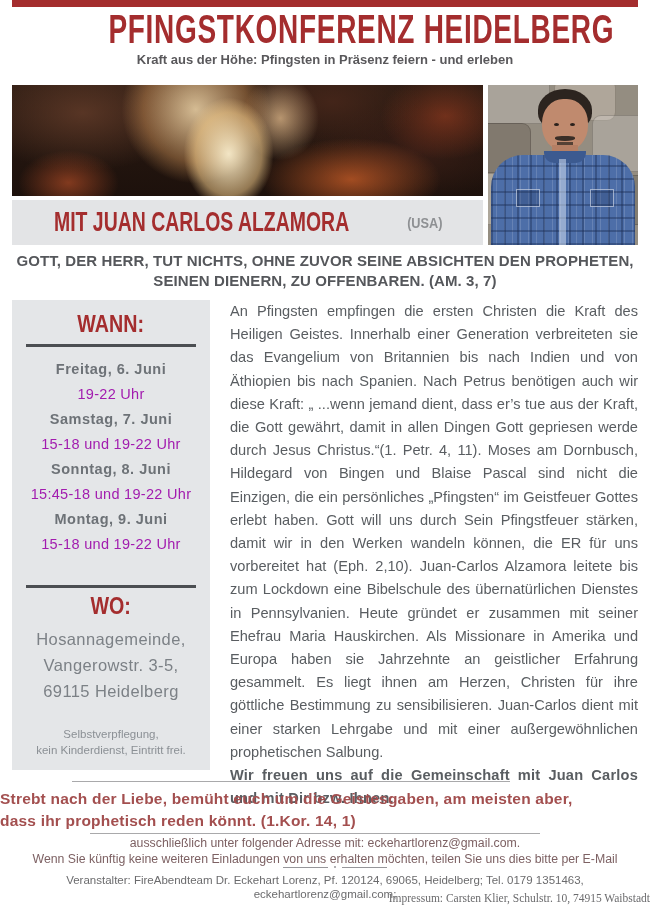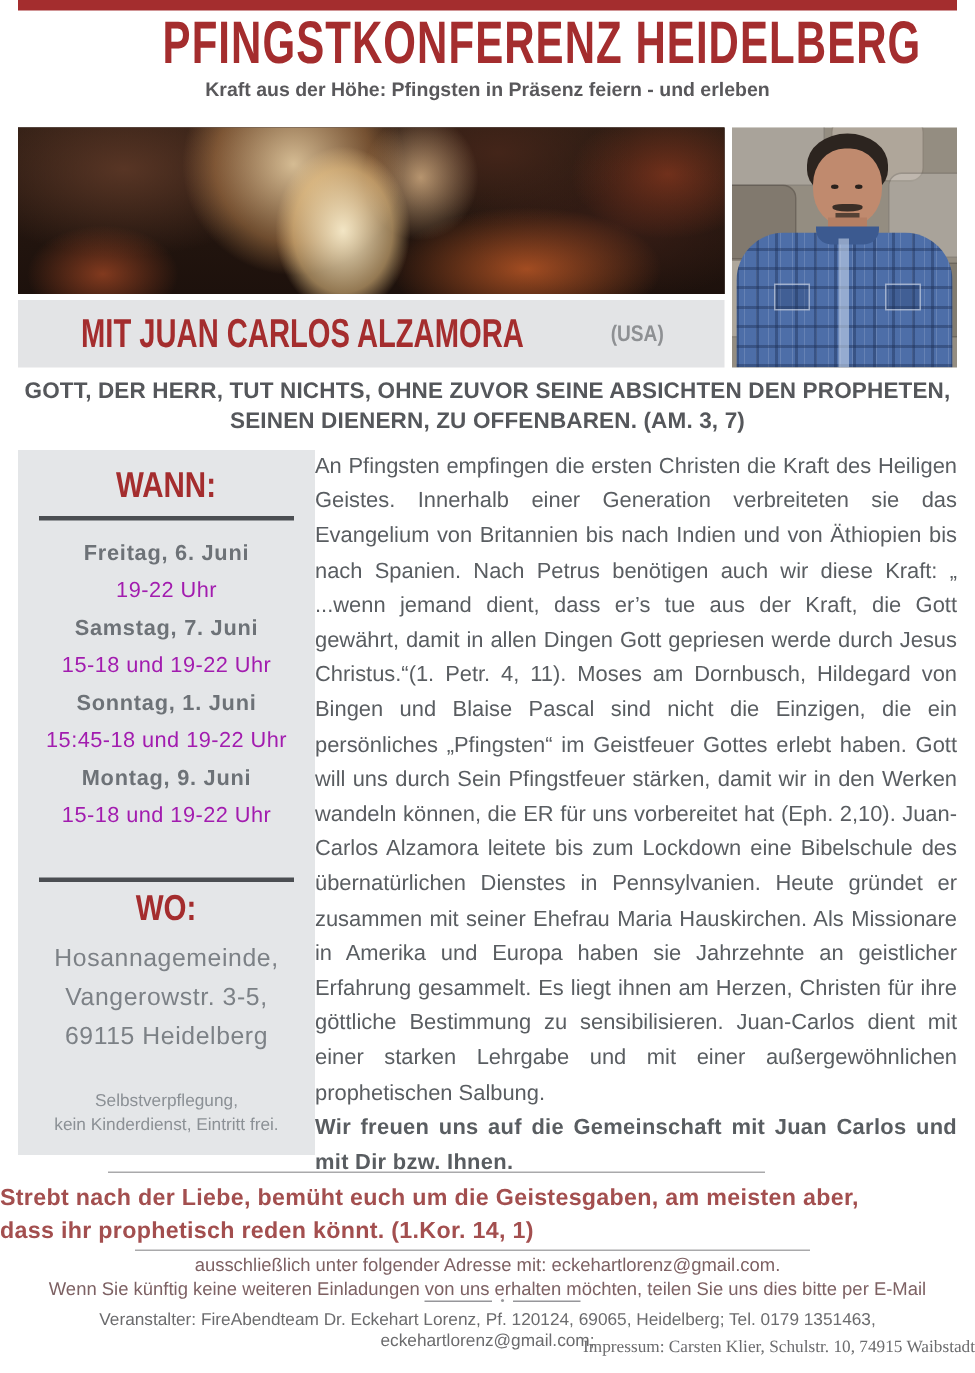--- a/index.html
+++ b/index.html
@@ -65,21 +65,21 @@
       repeating-linear-gradient(90deg, rgba(26,44,82,0.40) 0 2px, transparent 2px 13px),
       repeating-linear-gradient(90deg, rgba(255,255,255,0.14) 5px 6px, transparent 6px 13px);
   }
   .placket{position:absolute;top:74px;left:71px;width:7px;height:86px;background:rgba(210,222,240,0.55);}
   .collar{position:absolute;top:66px;left:56px;width:42px;height:12px;background:#3c5a90;border-radius:0 0 10px 10px;}
   .pocket{position:absolute;top:104px;width:22px;height:16px;border:1px solid rgba(225,232,245,0.6);background:rgba(30,50,92,0.25);}
   .pk-l{left:28px;} .pk-r{left:102px;}
   
   .verse{position:absolute;top:251px;left:0;width:650px;text-align:center;color:#55575b;font-weight:bold;font-size:15px;line-height:20px;letter-spacing:0.1px;}
   
-  .main{position:absolute;top:300px;left:12px;width:626px;display:flex;}
+  .main{position:absolute;top:300px;left:12px;width:626px;display:flex;gap:20px;}
   .info-box{width:198px;height:470px;background:#e4e6e8;box-sizing:border-box;padding-top:10px;text-align:center;flex:none;}
   .box-heading{color:#a42d2e;font-weight:bold;font-size:24px;line-height:28px;}
   .box-heading span{display:inline-block;transform:scaleX(0.82);}
   .rule{width:170px;height:3px;background:#4b4e52;margin:6px auto 10px auto;}
   .rule2{margin-top:28px;margin-bottom:4px;}
   .sch-day{color:#6d7277;font-weight:bold;font-size:14.5px;line-height:25px;letter-spacing:0.5px;}
   .sch-time{color:#a21caf;font-size:14.5px;line-height:25px;letter-spacing:0.3px;}
   .address{margin-top:6px;color:#7c8186;font-size:16.5px;line-height:26px;letter-spacing:0.4px;}
   .notes{margin-top:22px;color:#8b9095;font-size:11.5px;line-height:16px;}
   .body-col{flex:1;color:#595d61;font-size:14.6px;line-height:23.2px;text-align:justify;}
@@ -147,21 +147,21 @@
       <div class="box-heading">
         <span>WANN:</span>
       </div>
       <div class="rule"></div>
 
       <div>
         <div class="sch-day">Freitag, 6. Juni</div>
         <div class="sch-time">19-22 Uhr</div>
         <div class="sch-day">Samstag, 7. Juni</div>
         <div class="sch-time">15-18 und 19-22 Uhr</div>
-        <div class="sch-day">Sonntag, 1. Juni</div>
+        <div class="sch-day">Sonntag, 8. Juni</div>
         <div class="sch-time">15:45-18 und 19-22 Uhr</div>
         <div class="sch-day">Montag, 9. Juni</div>
         <div class="sch-time">15-18 und 19-22 Uhr</div>
       </div>
 
       <div class="rule rule2"></div>
       <div class="box-heading">
         <span>WO:</span>
       </div>
       <div class="address">

